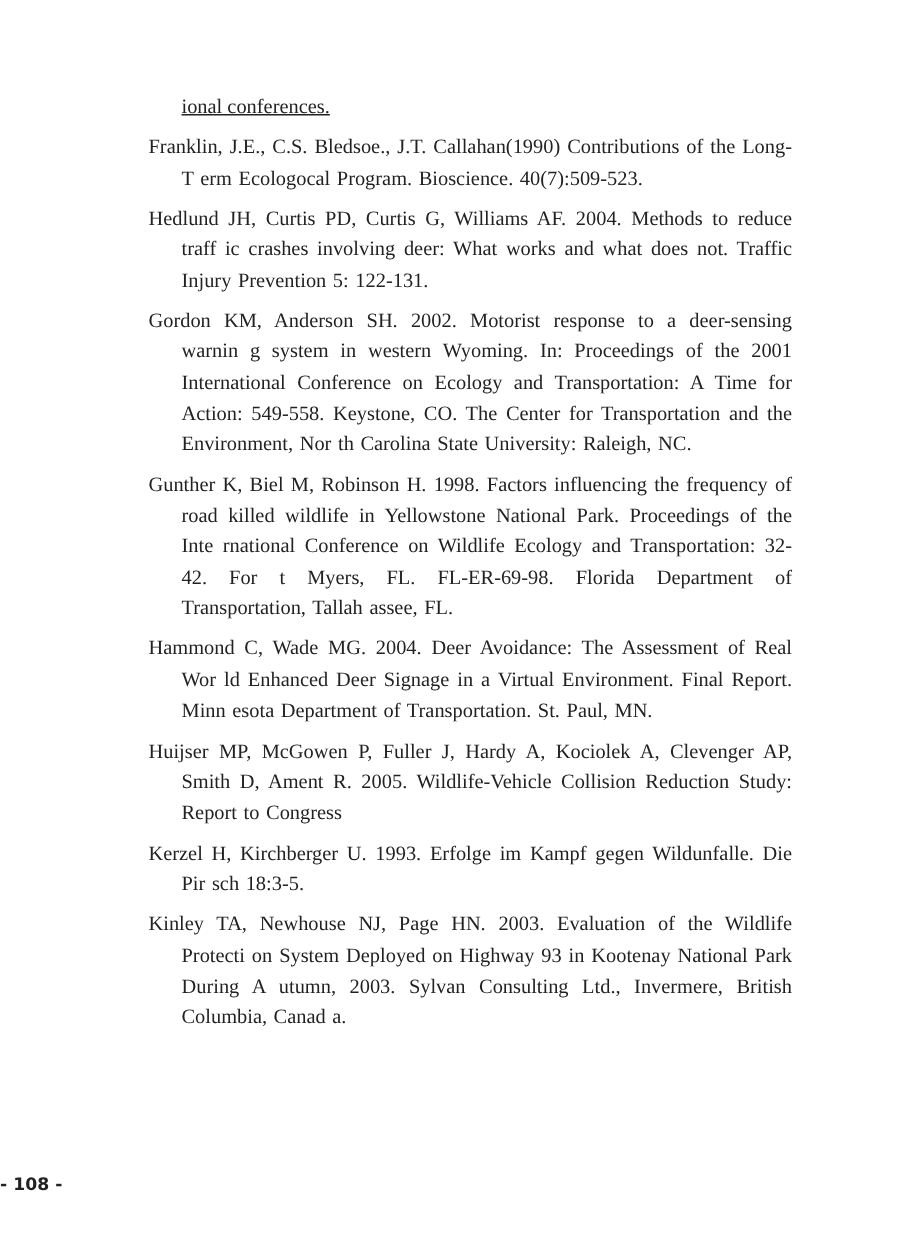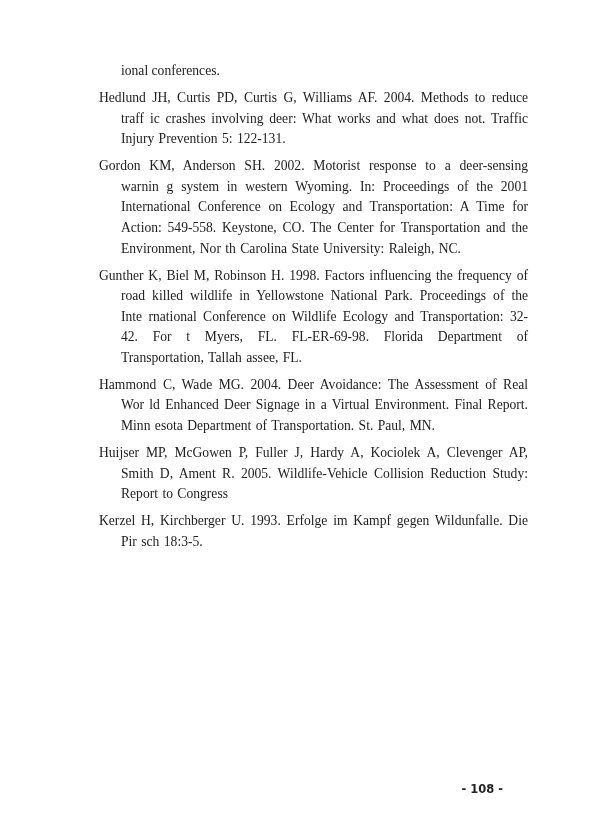--- a/index.html
+++ b/index.html
@@ -2,30 +2,32 @@
 <html><head>
 <meta charset="utf-8">
 <style>
   html, body { margin: 0; padding: 0; background: #ffffff; }
   body { width: 607px; height: 840px; position: relative; overflow: hidden; }
   .page { position: absolute; left: 99px; top: 61px; width: 429px;
     font-family: "Liberation Serif", "DejaVu Serif", serif; font-size: 13.6px; color: #222;
     line-height: 20.6px; }
   .ref { padding-left: 22px; text-indent: -22px; margin: 0 0 6.4px 0; text-align: justify;
     text-align-last: left; word-spacing: 1px; }
-  .cont { padding-left: 22px; margin: 0 0 6.4px 0; }
-  .footer { position: absolute; left: 0; width: 503px; top: 782px; text-align: right;
+  .cont { padding-left: 22px; margin: 0 0 6.4px 0; text-decoration: underline; }
+  .footer { position: absolute; left: 0; width: 503px; top: 782px; text-align: left;
     font-family: "DejaVu Sans", sans-serif; font-weight: bold; font-size: 11.5px; color: #222; }
 </style>
 </head>
 <body>
 
 <div class="page">
   <p class="cont">ional conferences.</p>
+  <p class="ref">Franklin, J.E., C.S. Bledsoe., J.T. Callahan(1990) Contributions of the Long-T erm Ecologocal Program. Bioscience. 40(7):509-523.</p>
   <p class="ref">Hedlund JH, Curtis PD, Curtis G, Williams AF. 2004. Methods to reduce traff ic crashes involving deer: What works and what does not. Traffic Injury Prevention 5: 122-131.</p>
   <p class="ref">Gordon KM, Anderson SH. 2002. Motorist response to a deer-sensing warnin g system in western Wyoming. In: Proceedings of the 2001 International Conference on Ecology and Transportation: A Time for Action: 549-558. Keystone, CO. The Center for Transportation and the Environment, Nor th Carolina State University: Raleigh, NC.</p>
   <p class="ref">Gunther K, Biel M, Robinson H. 1998. Factors influencing the frequency of road killed wildlife in Yellowstone National Park. Proceedings of the Inte rnational Conference on Wildlife Ecology and Transportation: 32-42. For t Myers, FL. FL-ER-69-98. Florida Department of Transportation, Tallah assee, FL.</p>
   <p class="ref">Hammond C, Wade MG. 2004. Deer Avoidance: The Assessment of Real Wor ld Enhanced Deer Signage in a Virtual Environment. Final Report. Minn esota Department of Transportation. St. Paul, MN.</p>
   <p class="ref">Huijser MP, McGowen P, Fuller J, Hardy A, Kociolek A, Clevenger AP, Smith D, Ament R. 2005. Wildlife-Vehicle Collision Reduction Study: Report to Congress</p>
   <p class="ref">Kerzel H, Kirchberger U. 1993. Erfolge im Kampf gegen Wildunfalle. Die Pir sch 18:3-5.</p>
+  <p class="ref">Kinley TA, Newhouse NJ, Page HN. 2003. Evaluation of the Wildlife Protecti on System Deployed on Highway 93 in Kootenay National Park During A utumn, 2003. Sylvan Consulting Ltd., Invermere, British Columbia, Canad a.</p>
 </div>
 
 <div class="footer">- 108 -</div>
 
 </body></html>

